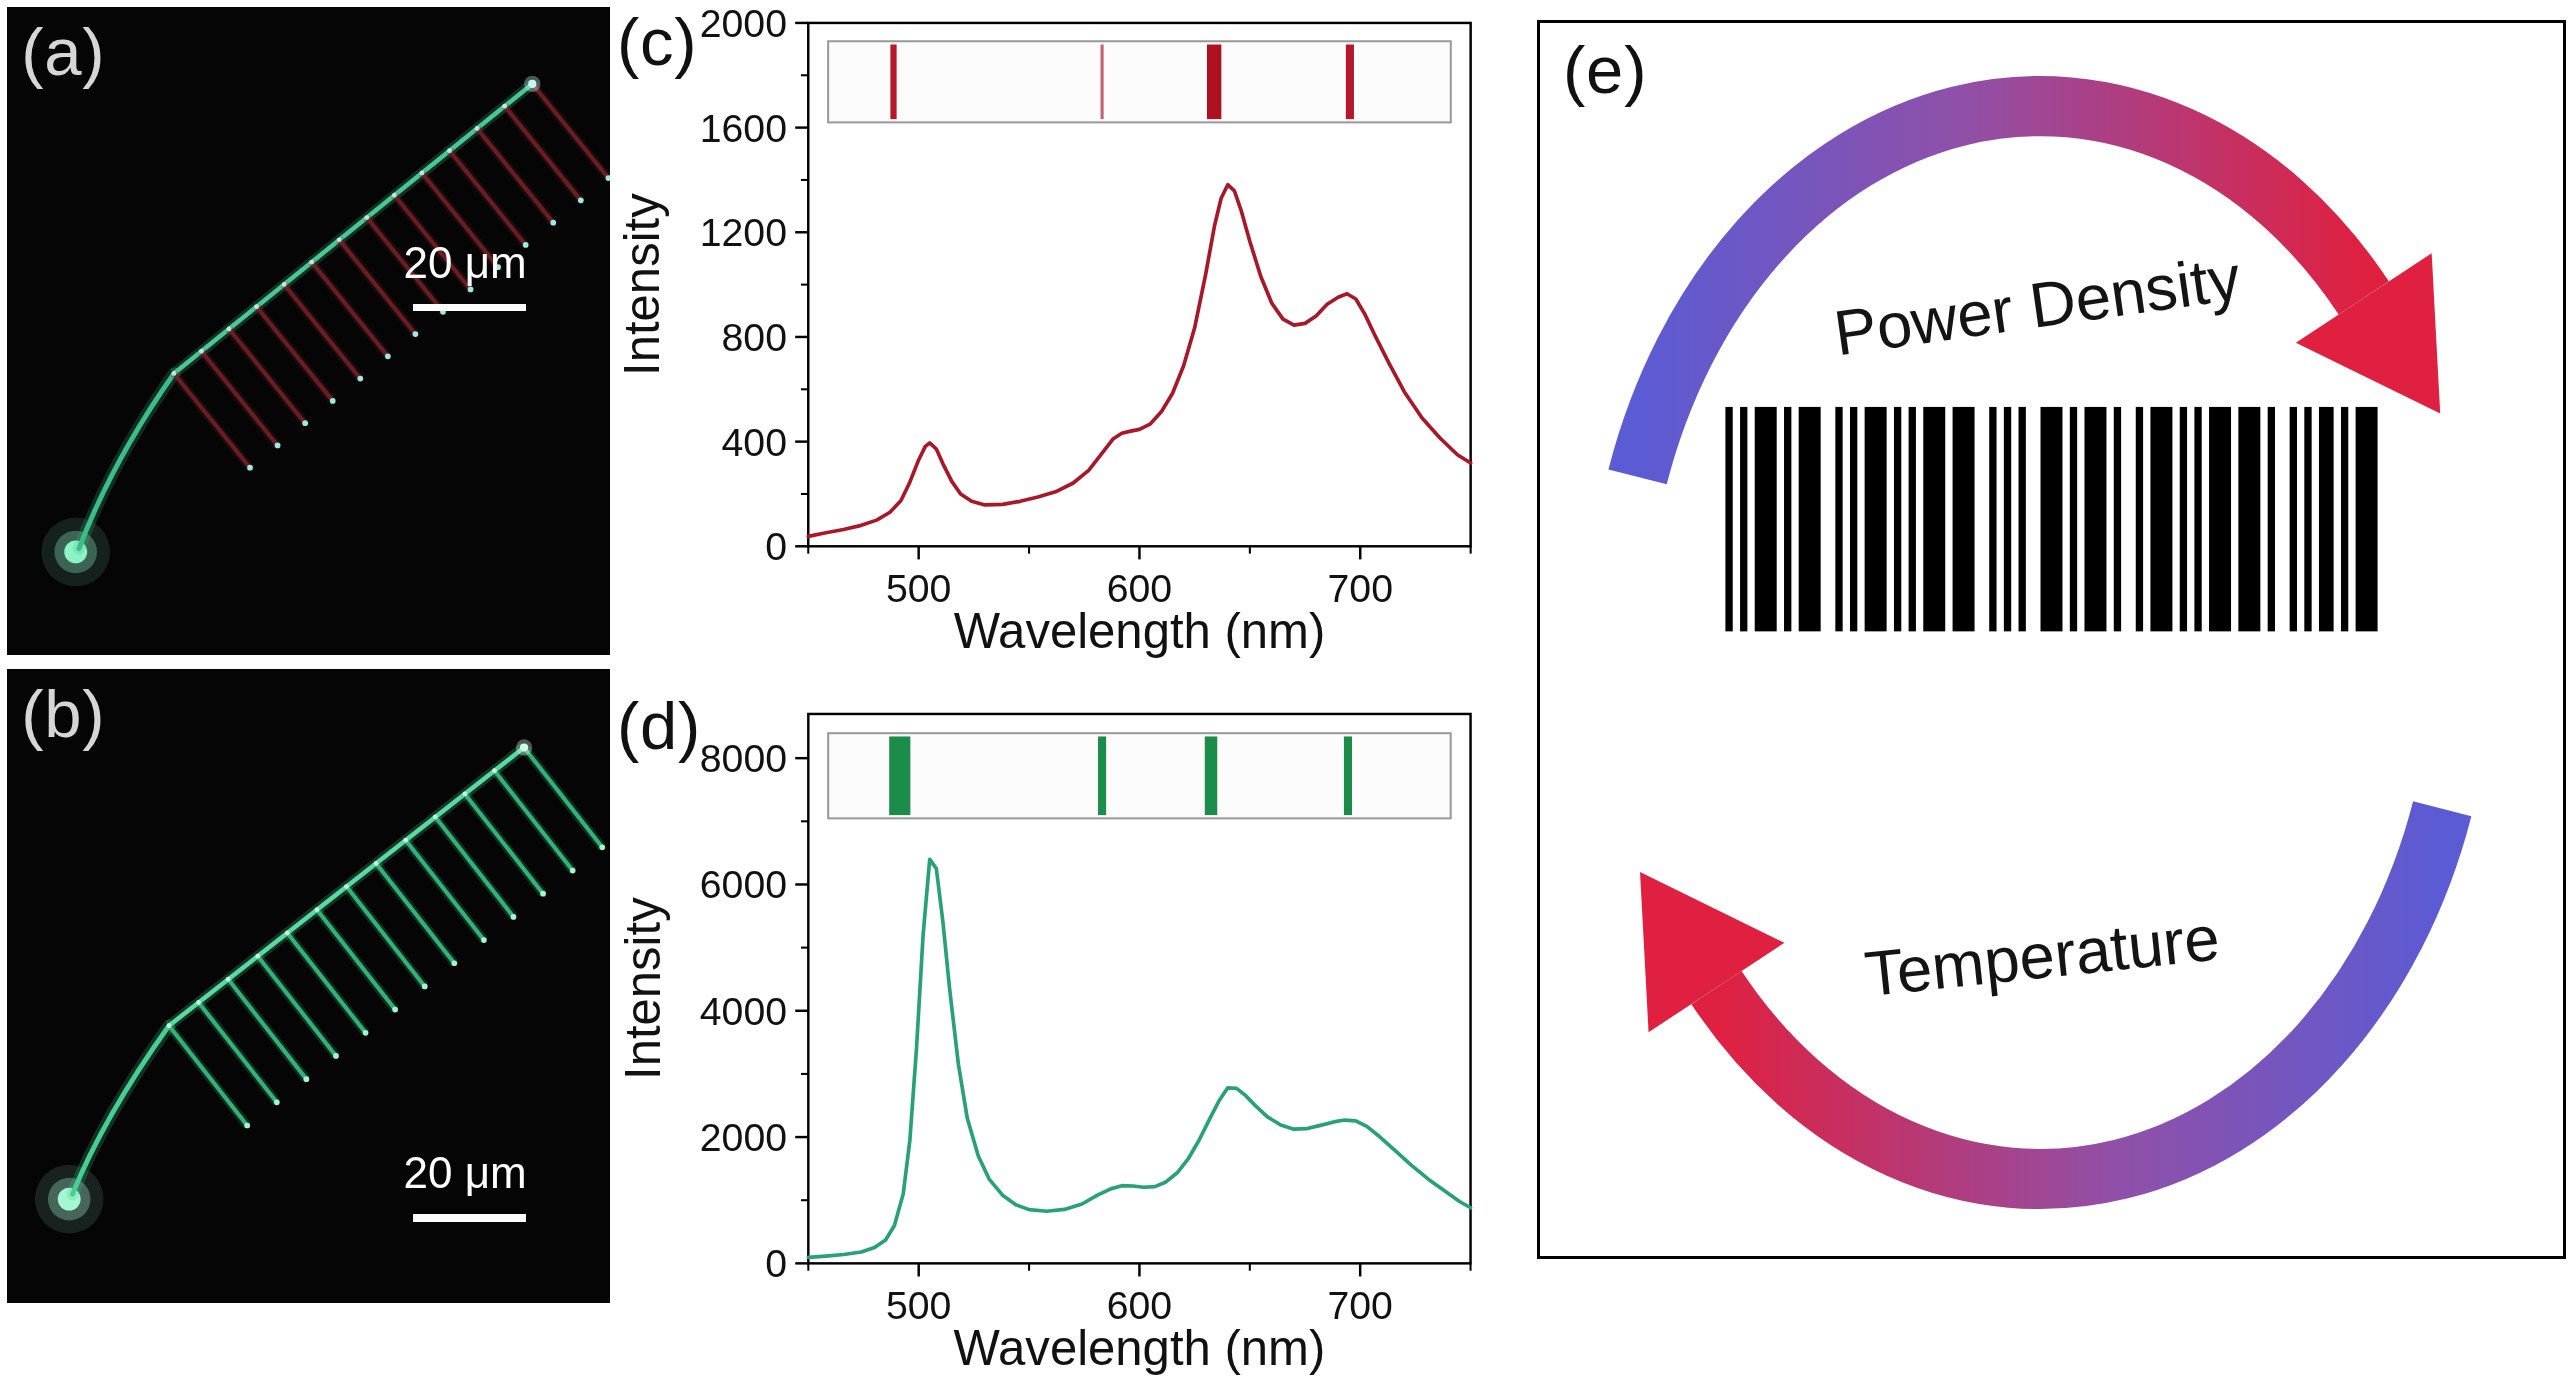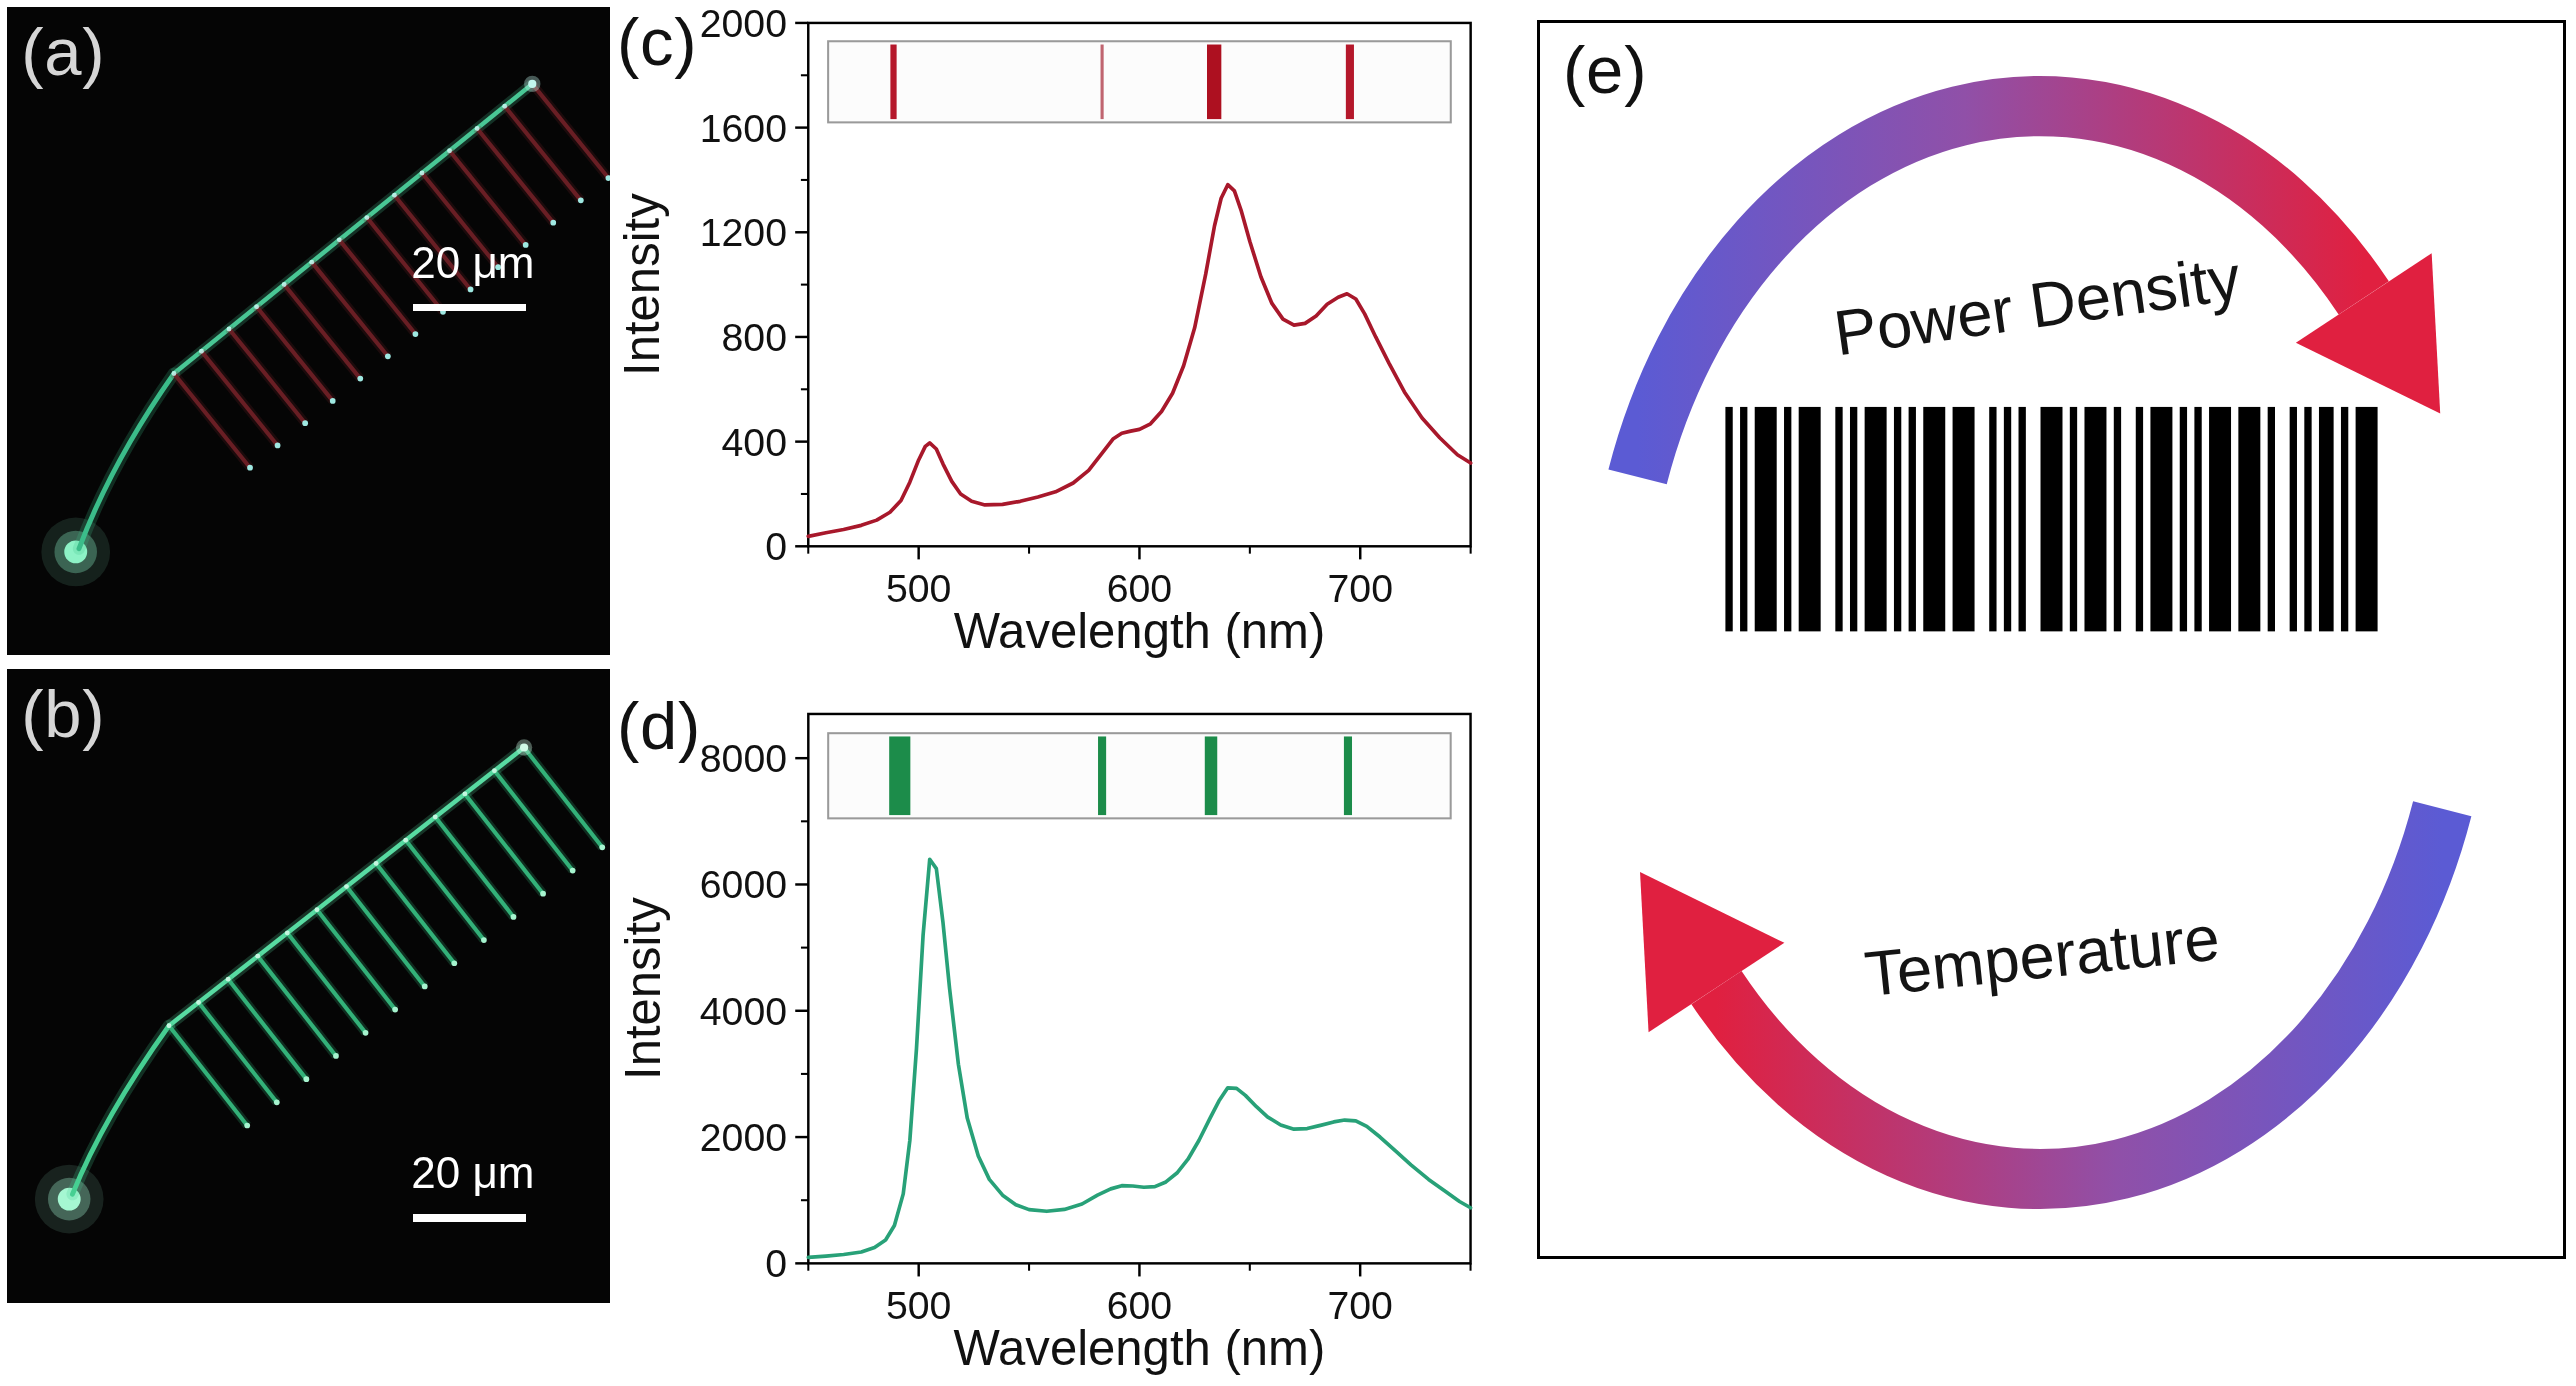--- a/index.html
+++ b/index.html
@@ -8,21 +8,21 @@
 
   .micro { position:absolute; background:#050505; }
   #panel-a { left:6.5px; top:6.5px;   width:603px; height:648px; }
   #panel-b { left:6.5px; top:669px; width:603px; height:634px; }
   .micro svg { position:absolute; left:0; top:0; width:100%; height:100%; }
 
   .panel-label { position:absolute; font-size:67px; color:#111; line-height:1; letter-spacing:0.8px; }
   .micro .panel-label { color:#d6d6d6; }
   #panel-a .panel-label, #panel-b .panel-label { left:14.7px; top:11.4px; }
 
-  .scalebar { position:absolute; width:131px; text-align:right; }
+  .scalebar { position:absolute; width:131px; text-align:left; }
   #panel-a .scalebar { left:397px; top:231px; }
   #panel-b .scalebar { left:397px; top:479px; }
   .scalebar-text { color:#ffffff; font-size:44px; }
   .scalebar-line { width:113px; height:7.4px; background:#ffffff; margin:16.4px auto 0 auto; }
 
   .chart-wrap { position:absolute; }
   #chart-c-wrap { left:612px; top:0;     width:875px; height:669px; }
   #chart-d-wrap { left:612px; top:669px; width:875px; height:717px; }
   .chart-wrap svg { position:absolute; left:0; top:0; width:100%; height:100%; }
   #chart-c-wrap .panel-label { left:4.9px; top:8.2px; }

